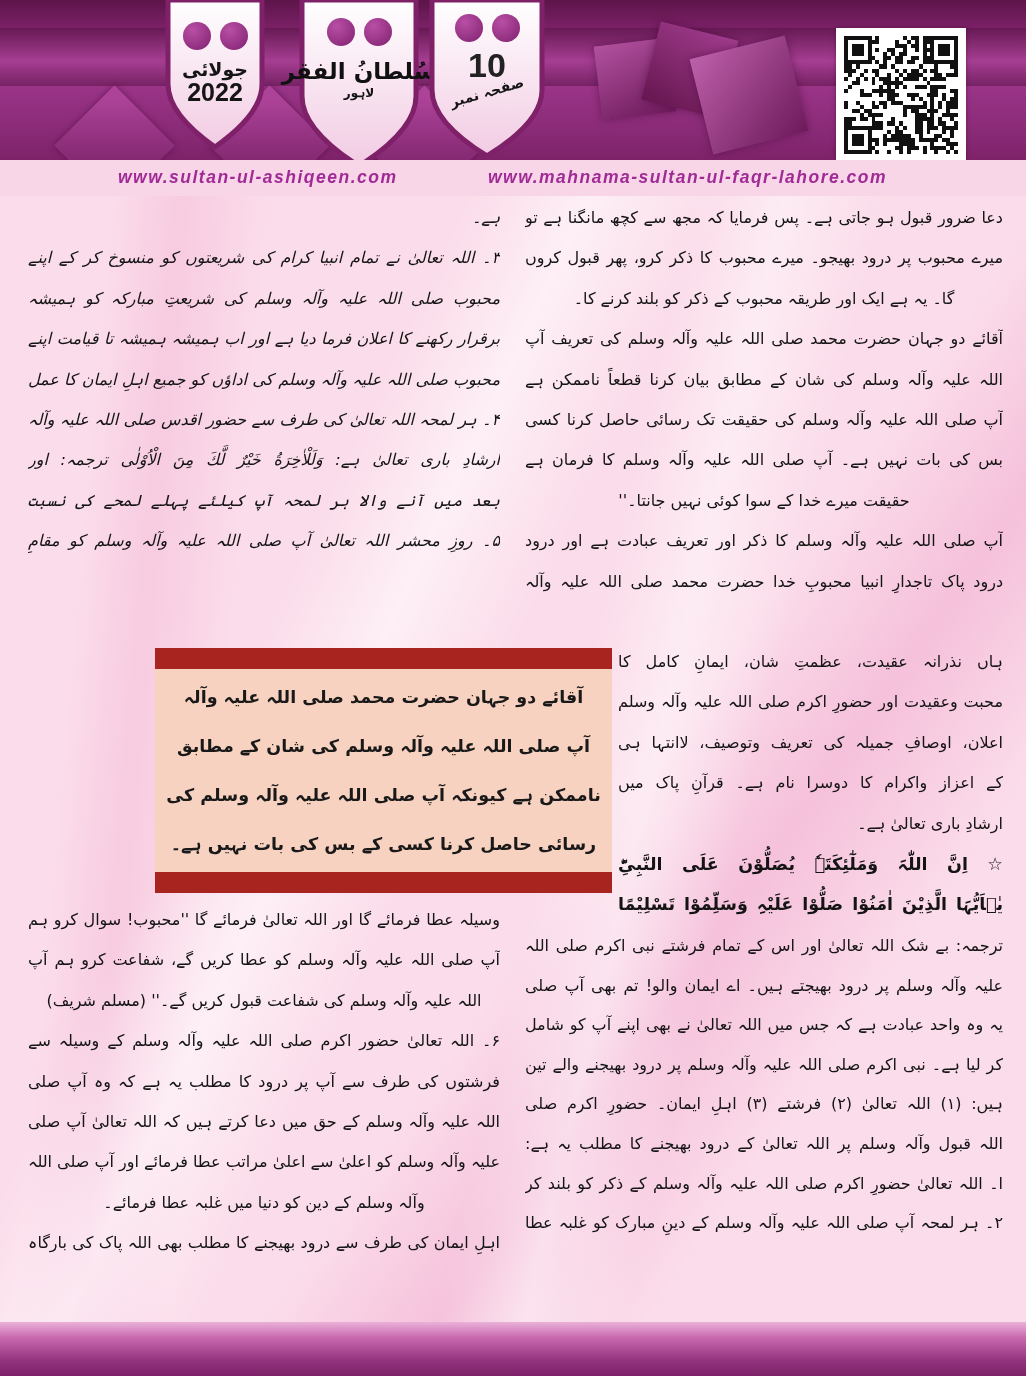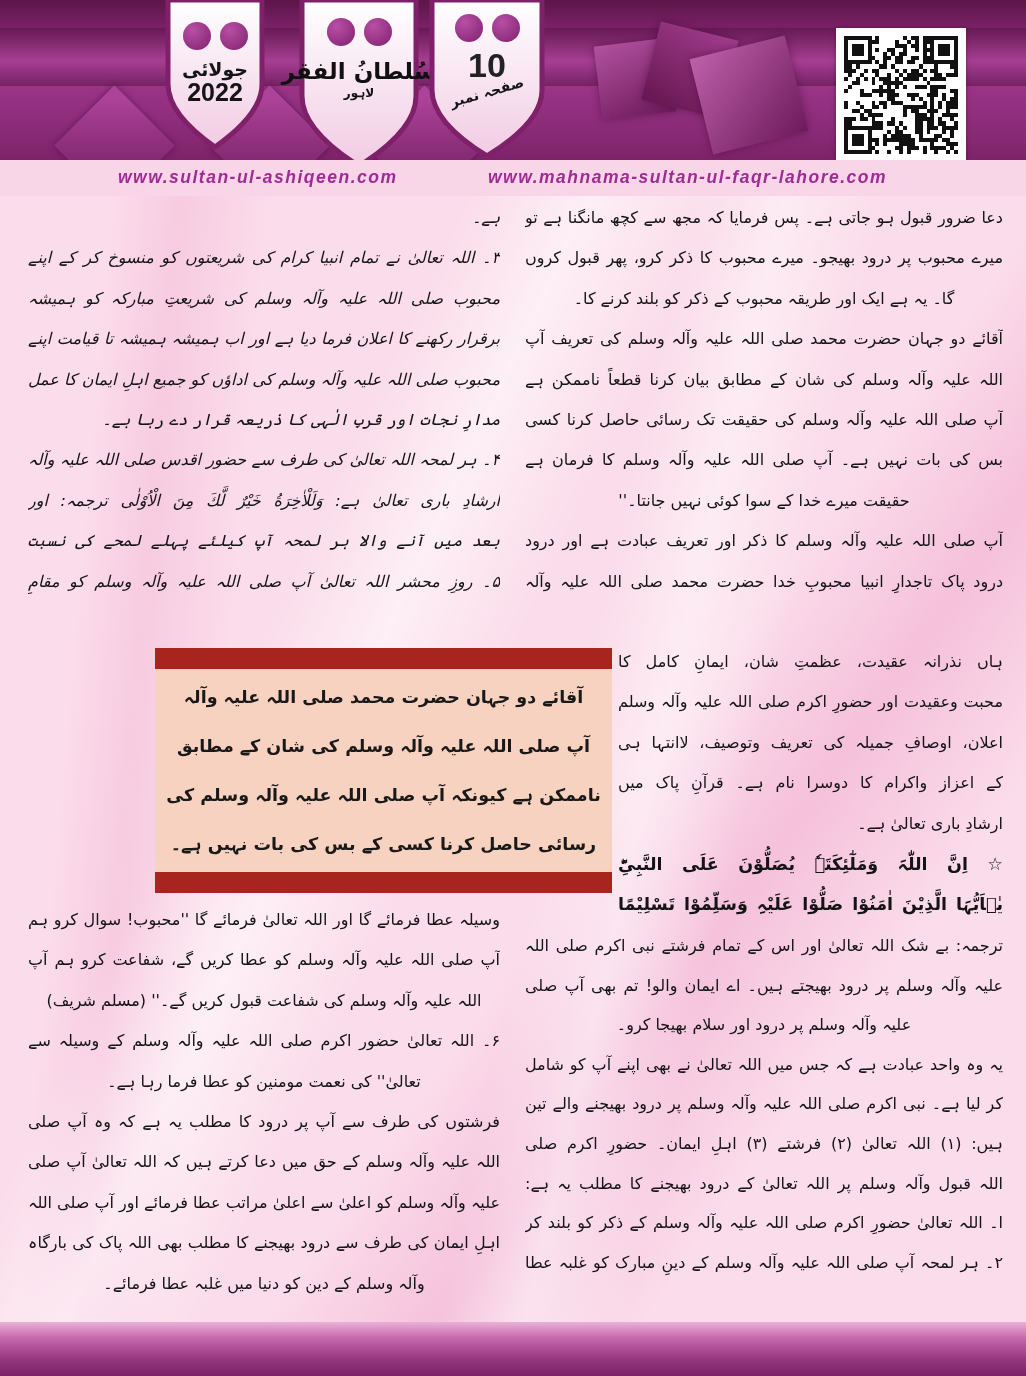--- a/index.html
+++ b/index.html
@@ -603,37 +603,35 @@
   </div>
 
   <div class="bg-waves"></div>
 
   <div class="tcol col-left-1">
       <div class="ln a-r">ہے۔</div>
       <div class="ln a-j">۳۔ اللہ تعالیٰ نے تمام انبیا کرام کی شریعتوں کو منسوخ کر کے اپنے</div>
       <div class="ln a-j">محبوب صلی اللہ علیہ وآلہ وسلم کی شریعتِ مبارکہ کو ہمیشہ ہمیشہ کیلئے</div>
       <div class="ln a-j">برقرار رکھنے کا اعلان فرما دیا ہے اور اب ہمیشہ ہمیشہ تا قیامت اپنے</div>
       <div class="ln a-j">محبوب صلی اللہ علیہ وآلہ وسلم کی اداؤں کو جمیع اہلِ ایمان کا عمل اور دارو</div>
-      <div class="ln a-r">مدارِ نجات اور قربِ الٰہی کا ذریعہ قرار دے رہا ہے۔</div>
       <div class="ln a-j">۴۔ ہر لمحہ اللہ تعالیٰ کی طرف سے حضور اقدس صلی اللہ علیہ وآلہ وسلم کی</div>
       <div class="ln a-j">ارشادِ باری تعالیٰ ہے: وَلَلْاٰخِرَةُ خَیْرٌ لَّكَ مِنَ الْاُوْلٰی  ترجمہ: اور</div>
       <div class="ln a-j">بعد میں آنے والا ہر لمحہ آپ کیلئے پہلے لمحے کی نسبت زیادہ بہتر ہے۔</div>
       <div class="ln a-j">۵۔ روزِ محشر اللہ تعالیٰ آپ صلی اللہ علیہ وآلہ وسلم کو مقامِ شفاعت و</div>
     </div>
   <div class="tcol col-left-2">
       <div class="ln a-j">وسیلہ عطا فرمائے گا اور اللہ تعالیٰ فرمائے گا ''محبوب! سوال کرو ہم</div>
       <div class="ln a-j">آپ صلی اللہ علیہ وآلہ وسلم کو عطا کریں گے، شفاعت کرو ہم آپ صلی</div>
       <div class="ln a-c">اللہ علیہ وآلہ وسلم کی شفاعت قبول کریں گے۔'' (مسلم شریف)</div>
       <div class="ln a-j">۶۔ اللہ تعالیٰ حضور اکرم صلی اللہ علیہ وآلہ وسلم کے وسیلہ سے ''دیدارِ حق</div>
-      <div class="ln a-c">تعالیٰ'' کی نعمت مومنین کو عطا فرما رہا ہے۔</div>
       <div class="ln a-j">فرشتوں کی طرف سے آپ پر درود کا مطلب یہ ہے کہ وہ آپ صلی</div>
       <div class="ln a-j">اللہ علیہ وآلہ وسلم کے حق میں دعا کرتے ہیں کہ اللہ تعالیٰ آپ صلی اللہ</div>
       <div class="ln a-j">علیہ وآلہ وسلم کو اعلیٰ سے اعلیٰ مراتب عطا فرمائے اور آپ صلی اللہ علیہ</div>
+      <div class="ln a-c">وآلہ وسلم کے دین کو دنیا میں غلبہ عطا فرمائے۔</div>
       <div class="ln a-j">اہلِ ایمان کی طرف سے درود بھیجنے کا مطلب بھی اللہ پاک کی بارگاہ</div>
-      <div class="ln a-c">وآلہ وسلم کے دین کو دنیا میں غلبہ عطا فرمائے۔</div>
     </div>
   <div class="tcol col-right-1">
       <div class="ln a-j">دعا ضرور قبول ہو جاتی ہے۔ پس فرمایا کہ مجھ سے کچھ مانگنا ہے تو پہلے</div>
       <div class="ln a-j">میرے محبوب پر درود بھیجو۔ میرے محبوب کا ذکر کرو، پھر قبول کروں</div>
       <div class="ln a-c">گا۔ یہ ہے ایک اور طریقہ محبوب کے ذکر کو بلند کرنے کا۔</div>
       <div class="ln a-j">آقائے دو جہان حضرت محمد صلی اللہ علیہ وآلہ وسلم کی تعریف آپ صلی</div>
       <div class="ln a-j">اللہ علیہ وآلہ وسلم کی شان کے مطابق بیان کرنا قطعاً ناممکن ہے کیونکہ</div>
       <div class="ln a-j">آپ صلی اللہ علیہ وآلہ وسلم کی حقیقت تک رسائی حاصل کرنا کسی کے</div>
       <div class="ln a-j">بس کی بات نہیں ہے۔ آپ صلی اللہ علیہ وآلہ وسلم کا فرمان ہے ''میری</div>
       <div class="ln a-c">حقیقت میرے خدا کے سوا کوئی نہیں جانتا۔''</div>
@@ -645,21 +643,20 @@
       <div class="ln a-j">محبت وعقیدت اور حضورِ اکرم صلی اللہ علیہ وآلہ وسلم</div>
       <div class="ln a-j">اعلان، اوصافِ جمیلہ کی تعریف وتوصیف، لاانتہا ہی</div>
       <div class="ln a-j">کے اعزاز واکرام کا دوسرا نام ہے۔ قرآنِ پاک میں</div>
       <div class="ln a-r">ارشادِ باری تعالیٰ ہے۔</div>
       <div class="ln a-j verse">☆   اِنَّ اللّٰہَ وَمَلٰٓئِکَتَہٗ یُصَلُّوْنَ عَلَی النَّبِیِّؕ</div>
       <div class="ln a-j verse">یٰۤاَیُّہَا الَّذِیْنَ اٰمَنُوْا صَلُّوْا عَلَیْہِ وَسَلِّمُوْا تَسْلِیْمًا</div>
     </div>
   <div class="tcol col-right-3">
       <div class="ln a-j">ترجمہ: بے شک اللہ تعالیٰ اور اس کے تمام فرشتے نبی اکرم صلی اللہ</div>
       <div class="ln a-j">علیہ وآلہ وسلم پر درود بھیجتے ہیں۔ اے ایمان والو! تم بھی آپ صلی اللہ</div>
-      <div class="ln a-c">علیہ وآلہ وسلم پر درود اور سلام بھیجا کرو۔</div>
       <div class="ln a-j">یہ وہ واحد عبادت ہے کہ جس میں اللہ تعالیٰ نے بھی اپنے آپ کو شامل</div>
       <div class="ln a-j">کر لیا ہے۔ نبی اکرم صلی اللہ علیہ وآلہ وسلم پر درود بھیجنے والے تین</div>
       <div class="ln a-j">ہیں: (۱) اللہ تعالیٰ (۲) فرشتے (۳) اہلِ ایمان۔ حضورِ اکرم صلی</div>
       <div class="ln a-j">اللہ قبول وآلہ وسلم پر اللہ تعالیٰ کے درود بھیجنے کا مطلب یہ ہے:</div>
       <div class="ln a-j">ا۔ اللہ تعالیٰ حضورِ اکرم صلی اللہ علیہ وآلہ وسلم کے ذکر کو بلند کر رہا ہے۔</div>
       <div class="ln a-j">۲۔ ہر لمحہ آپ صلی اللہ علیہ وآلہ وسلم کے دینِ مبارک کو غلبہ عطا فرما رہا</div>
     </div>
 
   <div class="quote-box">
     <div class="qbar qbar-top"></div>

